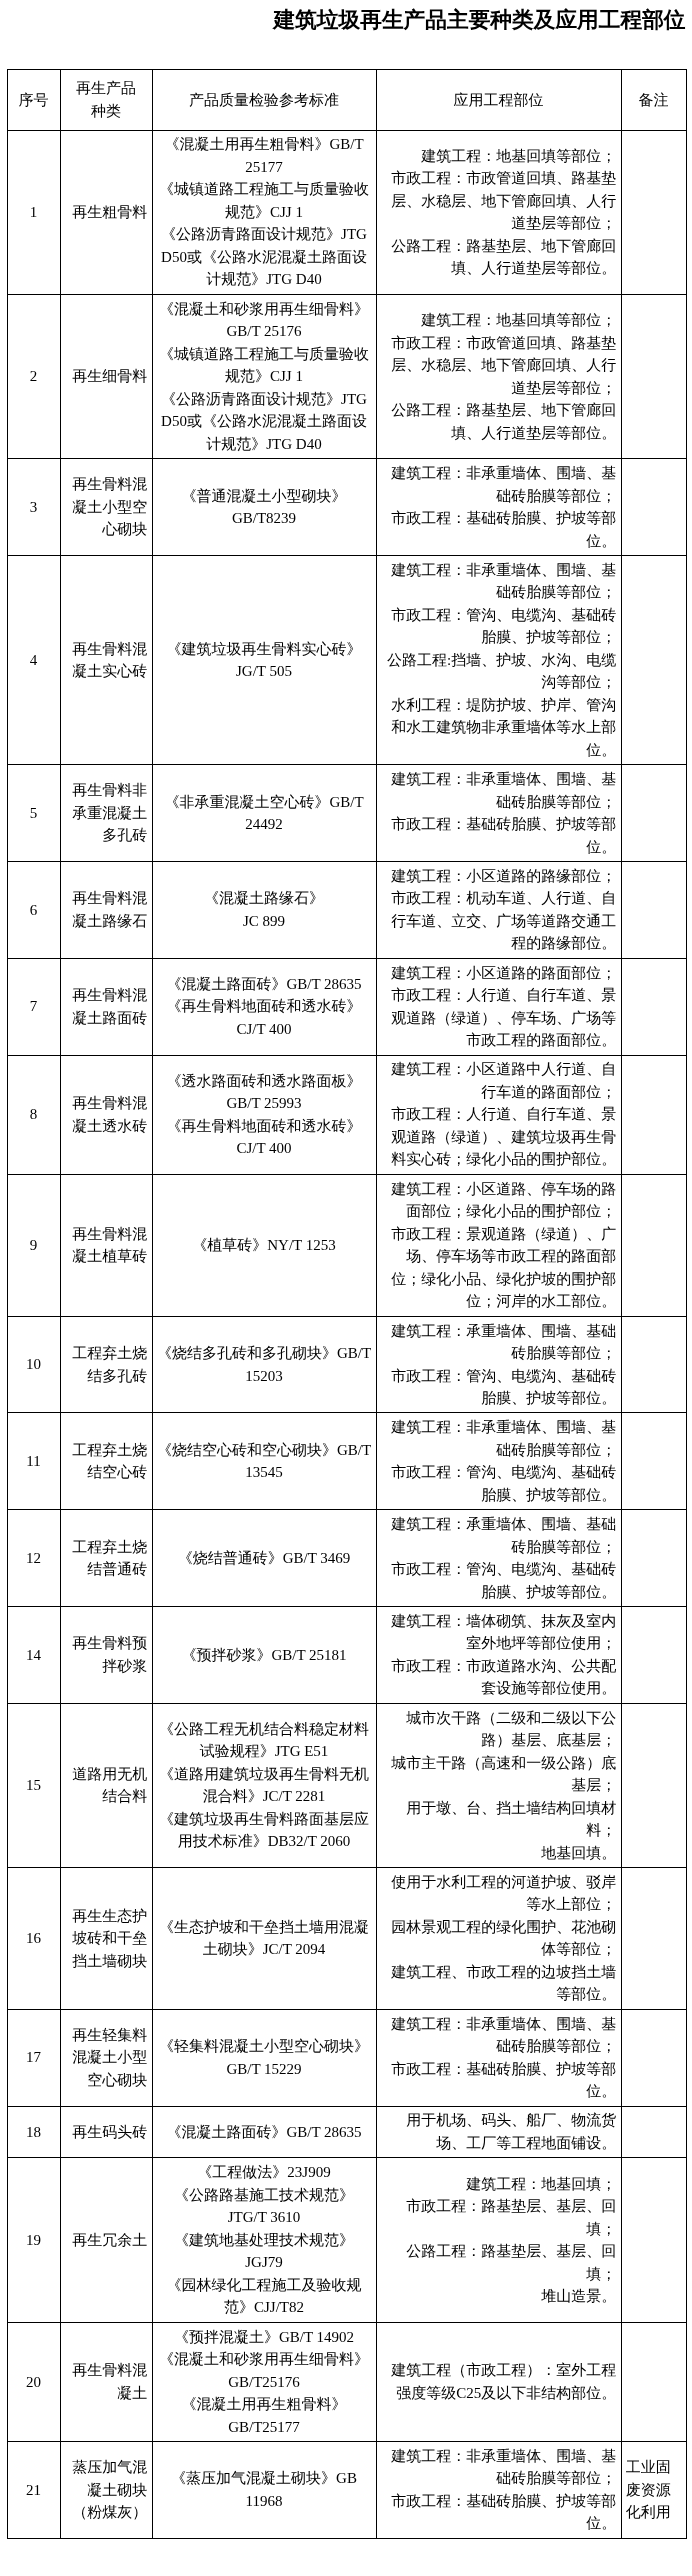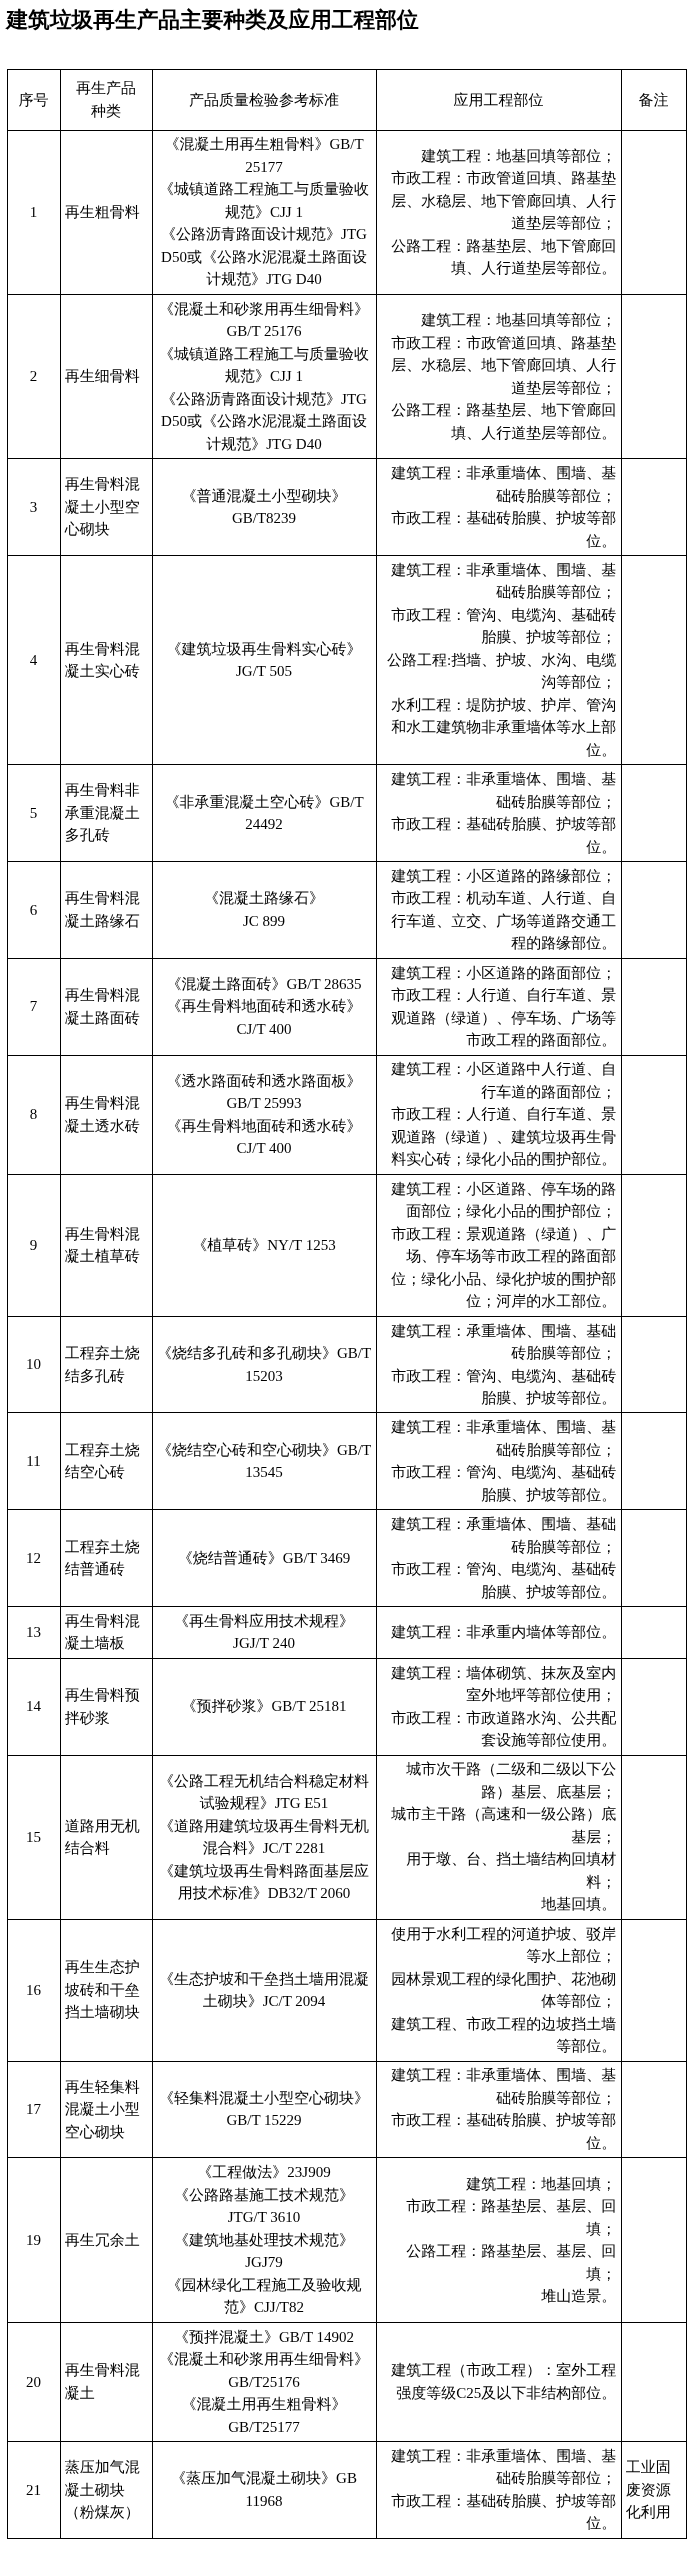--- a/index.html
+++ b/index.html
@@ -10,21 +10,21 @@
   }
   .page {
     width: 692px;
     box-sizing: border-box;
     padding: 4.3px 6.5px 8.7px 6.5px;
     background: #ffffff;
     font-family: "Liberation Serif", "DejaVu Serif", serif;
   }
   .doc-title {
     margin: 2.9px 0 0 0;
-    text-align: left;
+    text-align: right;
     font-family: "Liberation Sans", "DejaVu Sans", sans-serif;
     font-weight: 700;
     font-size: 21.7px;
     line-height: 1.2;
     color: #000000;
   }
   .title-gap { height: 36px; }
   table.products {
     width: 679px;
     border-collapse: collapse;
@@ -40,21 +40,21 @@
     word-break: break-word;
     overflow-wrap: break-word;
   }
   table.products th {
     font-weight: 400;
     text-align: center;
     white-space: pre-line;
     padding: 7.2px 2.9px;
   }
   td.c-no   { text-align: center; }
-  td.c-type { text-align: left; white-space: pre-line; padding: 2.9px 2.9px; }
+  td.c-type { text-align: right; white-space: pre-line; padding: 2.9px 2.9px; }
   td.c-std  { text-align: center; white-space: pre-line; }
   td.c-app  { text-align: right; white-space: pre-line; }
   td.c-remark { text-align: left; white-space: pre-line; padding: 2.9px 3.6px; }
   col.w-no     { width: 53px; }
   col.w-type   { width: 92px; }
   col.w-std    { width: 224px; }
   col.w-app    { width: 245px; }
   col.w-remark { width: 65px; }
 </style>
 </head>
@@ -184,27 +184,20 @@
   </tr>
         <tr>
     <td class="c-no">12</td>
     <td class="c-type">工程弃土烧结普通砖</td>
     <td class="c-std">《烧结普通砖》GB/T 3469</td>
     <td class="c-app">建筑工程：承重墙体、围墙、基础砖胎膜等部位；
 市政工程：管沟、电缆沟、基础砖胎膜、护坡等部位。</td>
     <td class="c-remark"></td>
   </tr>
         <tr>
-    <td class="c-no">13</td>
-    <td class="c-type">再生骨料混凝土墙板</td>
-    <td class="c-std">《再生骨料应用技术规程》JGJ/T 240</td>
-    <td class="c-app">建筑工程：非承重内墙体等部位。</td>
-    <td class="c-remark"></td>
-  </tr>
-        <tr>
     <td class="c-no">14</td>
     <td class="c-type">再生骨料预拌砂浆</td>
     <td class="c-std">《预拌砂浆》GB/T 25181</td>
     <td class="c-app">建筑工程：墙体砌筑、抹灰及室内室外地坪等部位使用；
 市政工程：市政道路水沟、公共配套设施等部位使用。</td>
     <td class="c-remark"></td>
   </tr>
         <tr>
     <td class="c-no">15</td>
     <td class="c-type">道路用无机结合料</td>
@@ -225,20 +218,27 @@
 园林景观工程的绿化围护、花池砌体等部位；
 建筑工程、市政工程的边坡挡土墙等部位。</td>
     <td class="c-remark"></td>
   </tr>
         <tr>
     <td class="c-no">17</td>
     <td class="c-type">再生轻集料混凝土小型空心砌块</td>
     <td class="c-std">《轻集料混凝土小型空心砌块》GB/T 15229</td>
     <td class="c-app">建筑工程：非承重墙体、围墙、基础砖胎膜等部位；
 市政工程：基础砖胎膜、护坡等部位。</td>
+    <td class="c-remark"></td>
+  </tr>
+        <tr>
+    <td class="c-no">18</td>
+    <td class="c-type">再生码头砖</td>
+    <td class="c-std">《混凝土路面砖》GB/T 28635</td>
+    <td class="c-app">用于机场、码头、船厂、物流货场、工厂等工程地面铺设。</td>
     <td class="c-remark"></td>
   </tr>
         <tr>
     <td class="c-no">19</td>
     <td class="c-type">再生冗余土</td>
     <td class="c-std">《工程做法》23J909
 《公路路基施工技术规范》JTG/T 3610
 《建筑地基处理技术规范》JGJ79
 《园林绿化工程施工及验收规范》CJJ/T82</td>
     <td class="c-app">建筑工程：地基回填；

